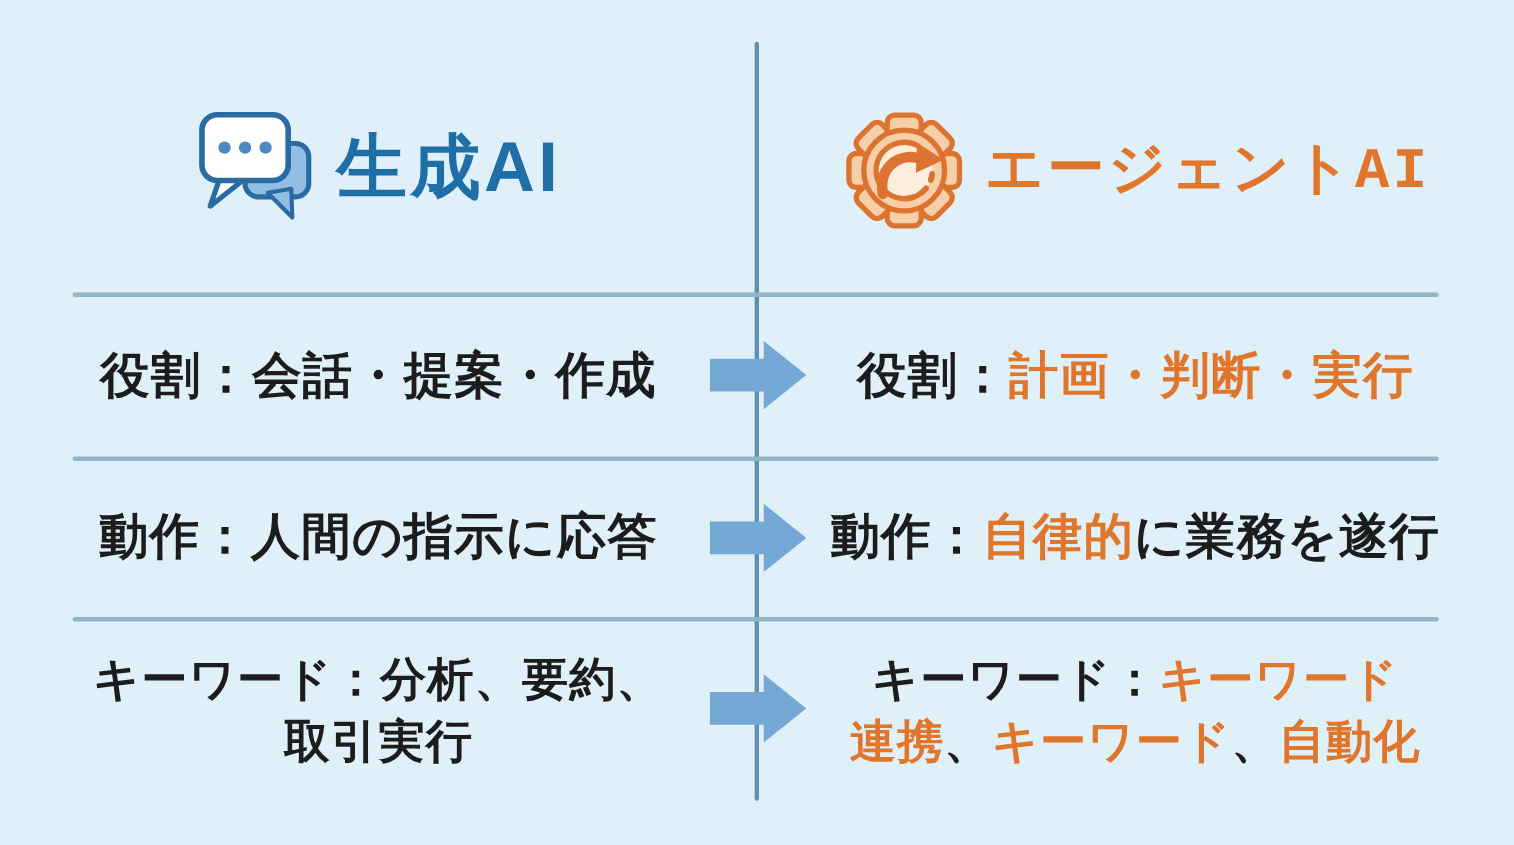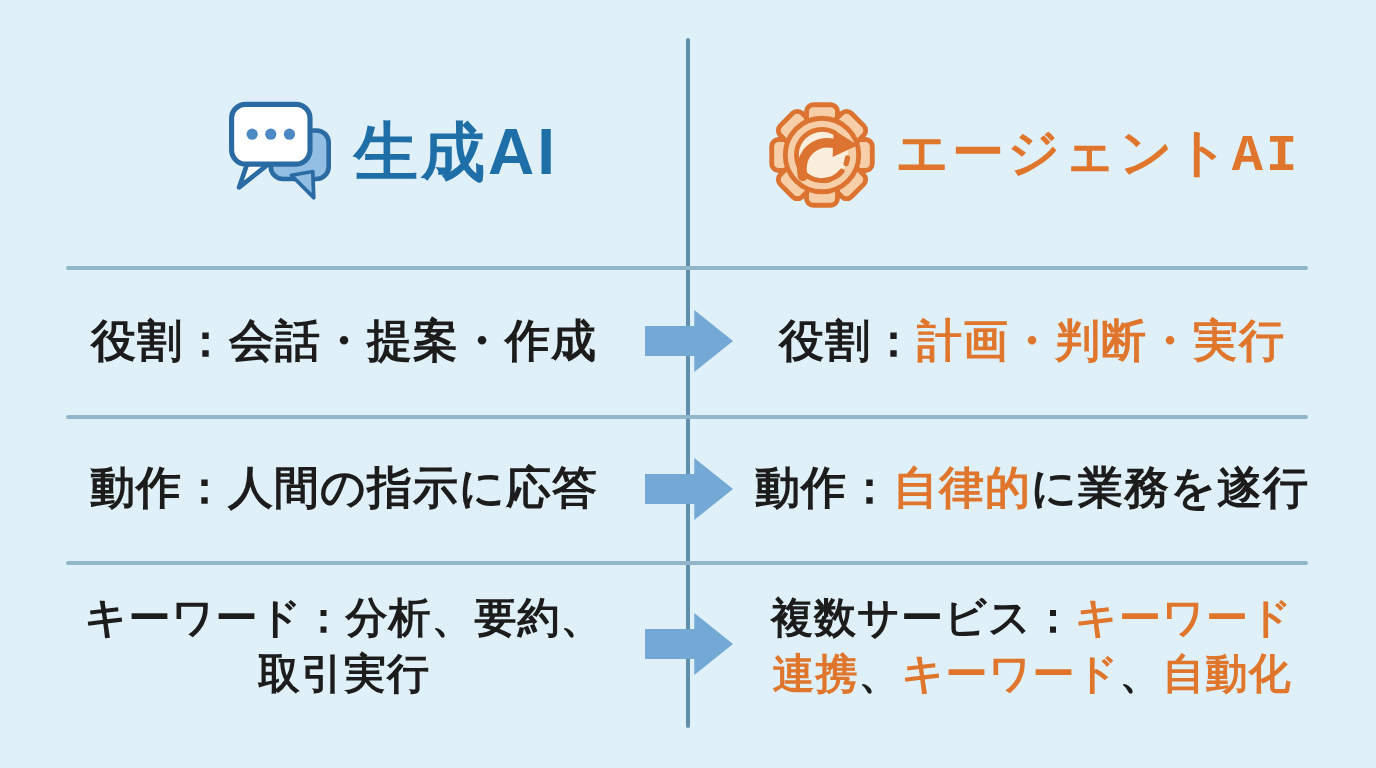--- a/index.html
+++ b/index.html
@@ -29,21 +29,21 @@
     background:var(--line);border-radius:2px;
   }
   .h-line.l1{top:266px;}
   .h-line.l2{top:415px;}
   .h-line.l3{top:561px;}
 
   .header-half{
     position:absolute;top:88px;width:688px;height:130px;
     display:flex;align-items:center;justify-content:center;gap:16px;
   }
-  .header-half.left{left:0;padding-left:48px;}
+  .header-half.left{left:0;}
   .header-half.right{left:688px;top:92px;font-family:Liberation Mono, monospace;}
   .header-icon{flex:0 0 auto;}
   .header-text{text-align:center;line-height:1.05;}
   .header-title{
     font-weight:bold;letter-spacing:3px;white-space:nowrap;
   }
   .header-half.left .header-title{font-size:64px;color:var(--blue);}
   .header-half.right .header-title{font-size:52px;color:var(--orange);}
   .header-subtitle{
     font-weight:bold;white-space:nowrap;margin-top:8px;
@@ -145,21 +145,21 @@
     <div class="cell">
         <div><span class="seg-dark">役割：</span><span class="seg-orange">計画・判断・実行</span></div>
       </div>
   </div>
 
   <div class="row r3">
     <div class="cell">
         <div><span class="seg-dark">キーワード：分析、要約、</span><br><span class="seg-dark">取引実行</span></div>
       </div>
     <div class="cell">
-        <div><span class="seg-dark">複数サービス：</span><span class="seg-orange">キーワード</span><br><span class="seg-orange">連携</span><span class="seg-dark">、</span><span class="seg-orange">キーワード</span><span class="seg-dark">、</span><span class="seg-orange">自動化</span></div>
+        <div><span class="seg-dark">キーワード：</span><span class="seg-orange">キーワード</span><br><span class="seg-orange">連携</span><span class="seg-dark">、</span><span class="seg-orange">キーワード</span><span class="seg-dark">、</span><span class="seg-orange">自動化</span></div>
       </div>
   </div>
 
   <div class="block-arrow a1"></div>
   <div class="block-arrow a2"></div>
   <div class="block-arrow a3"></div>
 
 </div>
 
 </body></html>

